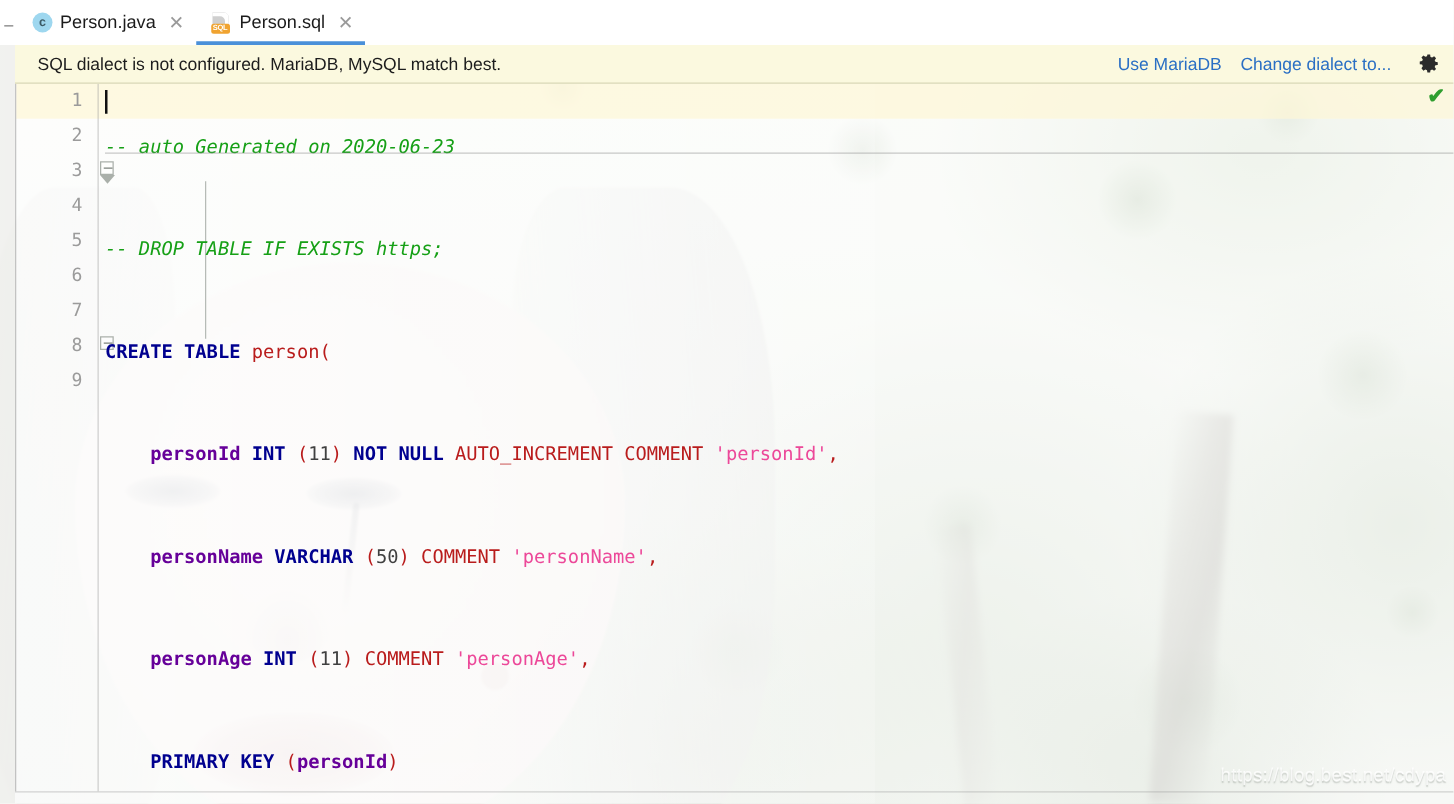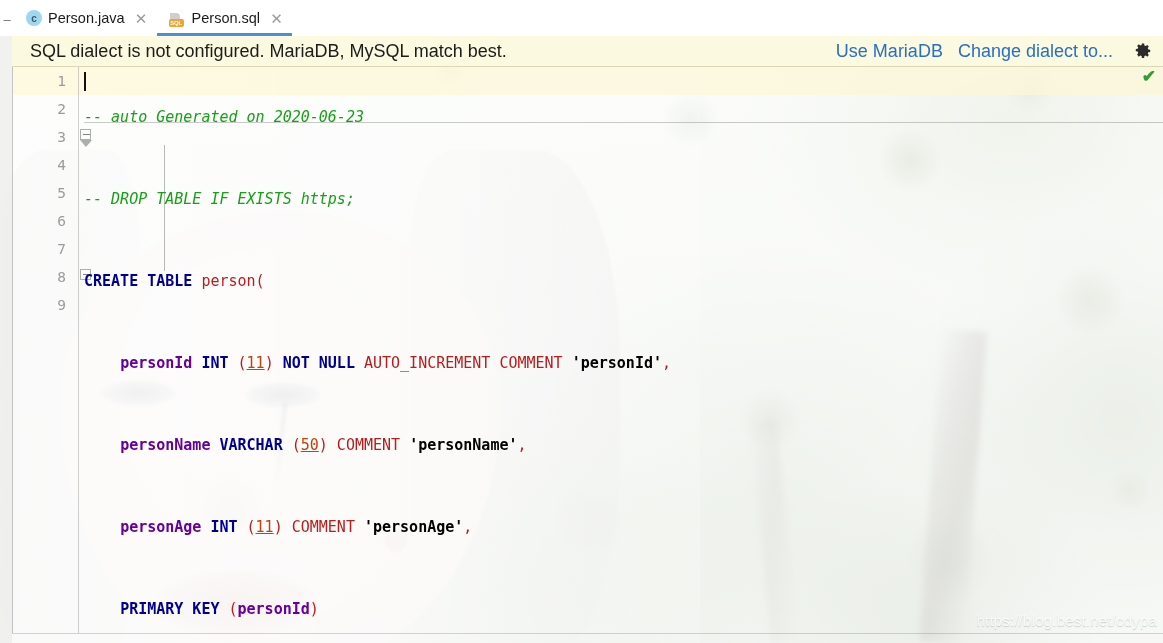--- a/index.html
+++ b/index.html
@@ -196,21 +196,21 @@
 
   
   .banner {
     position: absolute; left: 12px; top: 36px;
     width: 1151px; height: 31px;
     background: #fbf9df;
     border-bottom: 1px solid #d9d7b6;
     z-index: 4;
     display: flex; align-items: center;
     padding: 0 10px 0 18px;
-    font-size: 18px;
+    font-size: 14px;
     color: #1c1c1c;
   }
   .banner-msg { flex: 0 0 auto; }
   .banner-spacer { flex: 1 1 auto; }
   .banner-link {
     color: #2a6fc4;
     margin-left: 15px;
     cursor: pointer;
     white-space: nowrap;
   }
@@ -305,22 +305,22 @@
     font-size: 15px;
     white-space: pre;
   }
   .code .row {
     height: 28px; line-height: 28px;
     color: #1a1a1a;
   }
   .kw     { color: #00008f; font-weight: bold; }
   .cmt    { color: #16a016; font-style: italic; }
   .ident  { color: #660099; font-weight: bold; }
-  .num    { color: #c2410c; text-decoration: underline; }
-  .str    { color: #000000; font-weight: bold; }
+  .num    { color: #404040; }
+  .str    { color: #ec4899; font-weight: normal; }
   .plain  { color: #b91c1c; }
 
   .caret {
     position: absolute; left: 84px; top: 5px;
     width: 2px; height: 19px;
     background: #101010;
   }
 
   .code-underline {
     position: absolute; left: 84px; top: 55px;

